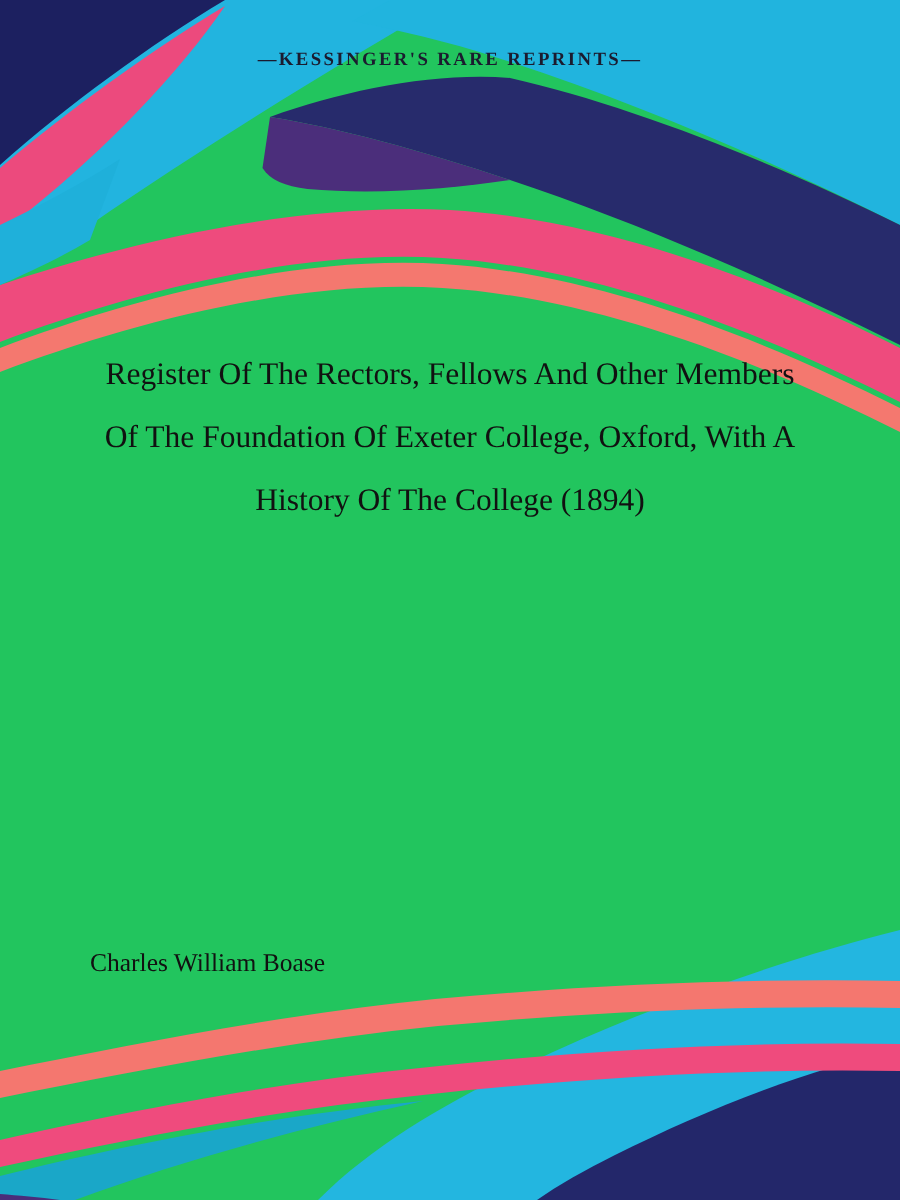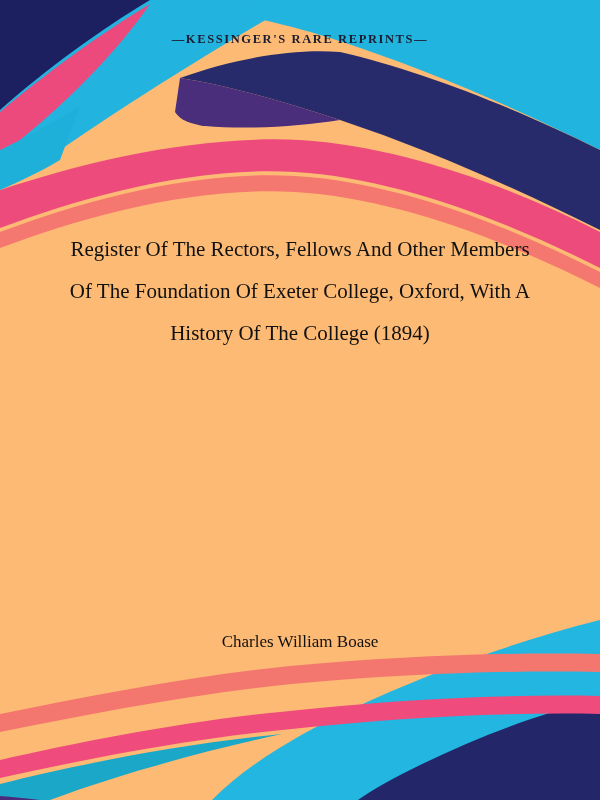--- a/index.html
+++ b/index.html
@@ -7,21 +7,21 @@
     padding: 0;
     background: #ffffff;
   }
   body {
     font-family: "Liberation Serif", serif;
   }
   .book-cover {
     position: relative;
     width: 600px;
     height: 800px;
-    background: #fdba74;
+    background: #22c55e;
     overflow: hidden;
   }
   .art-layer {
     position: absolute;
     left: 0;
     top: 0;
     width: 600px;
     height: 800px;
     pointer-events: none;
   }
@@ -46,21 +46,21 @@
     font-family: "Liberation Serif", serif;
     font-size: 21px;
     line-height: 42px;
     color: #111111;
   }
   .author-block {
     position: absolute;
     left: 60px;
     top: 632px;
     width: 480px;
-    text-align: center;
+    text-align: left;
     font-family: "Liberation Serif", serif;
     font-size: 17px;
     color: #111111;
   }
 </style>
 </head>
 <body>
 
 <div class="book-cover">
 

